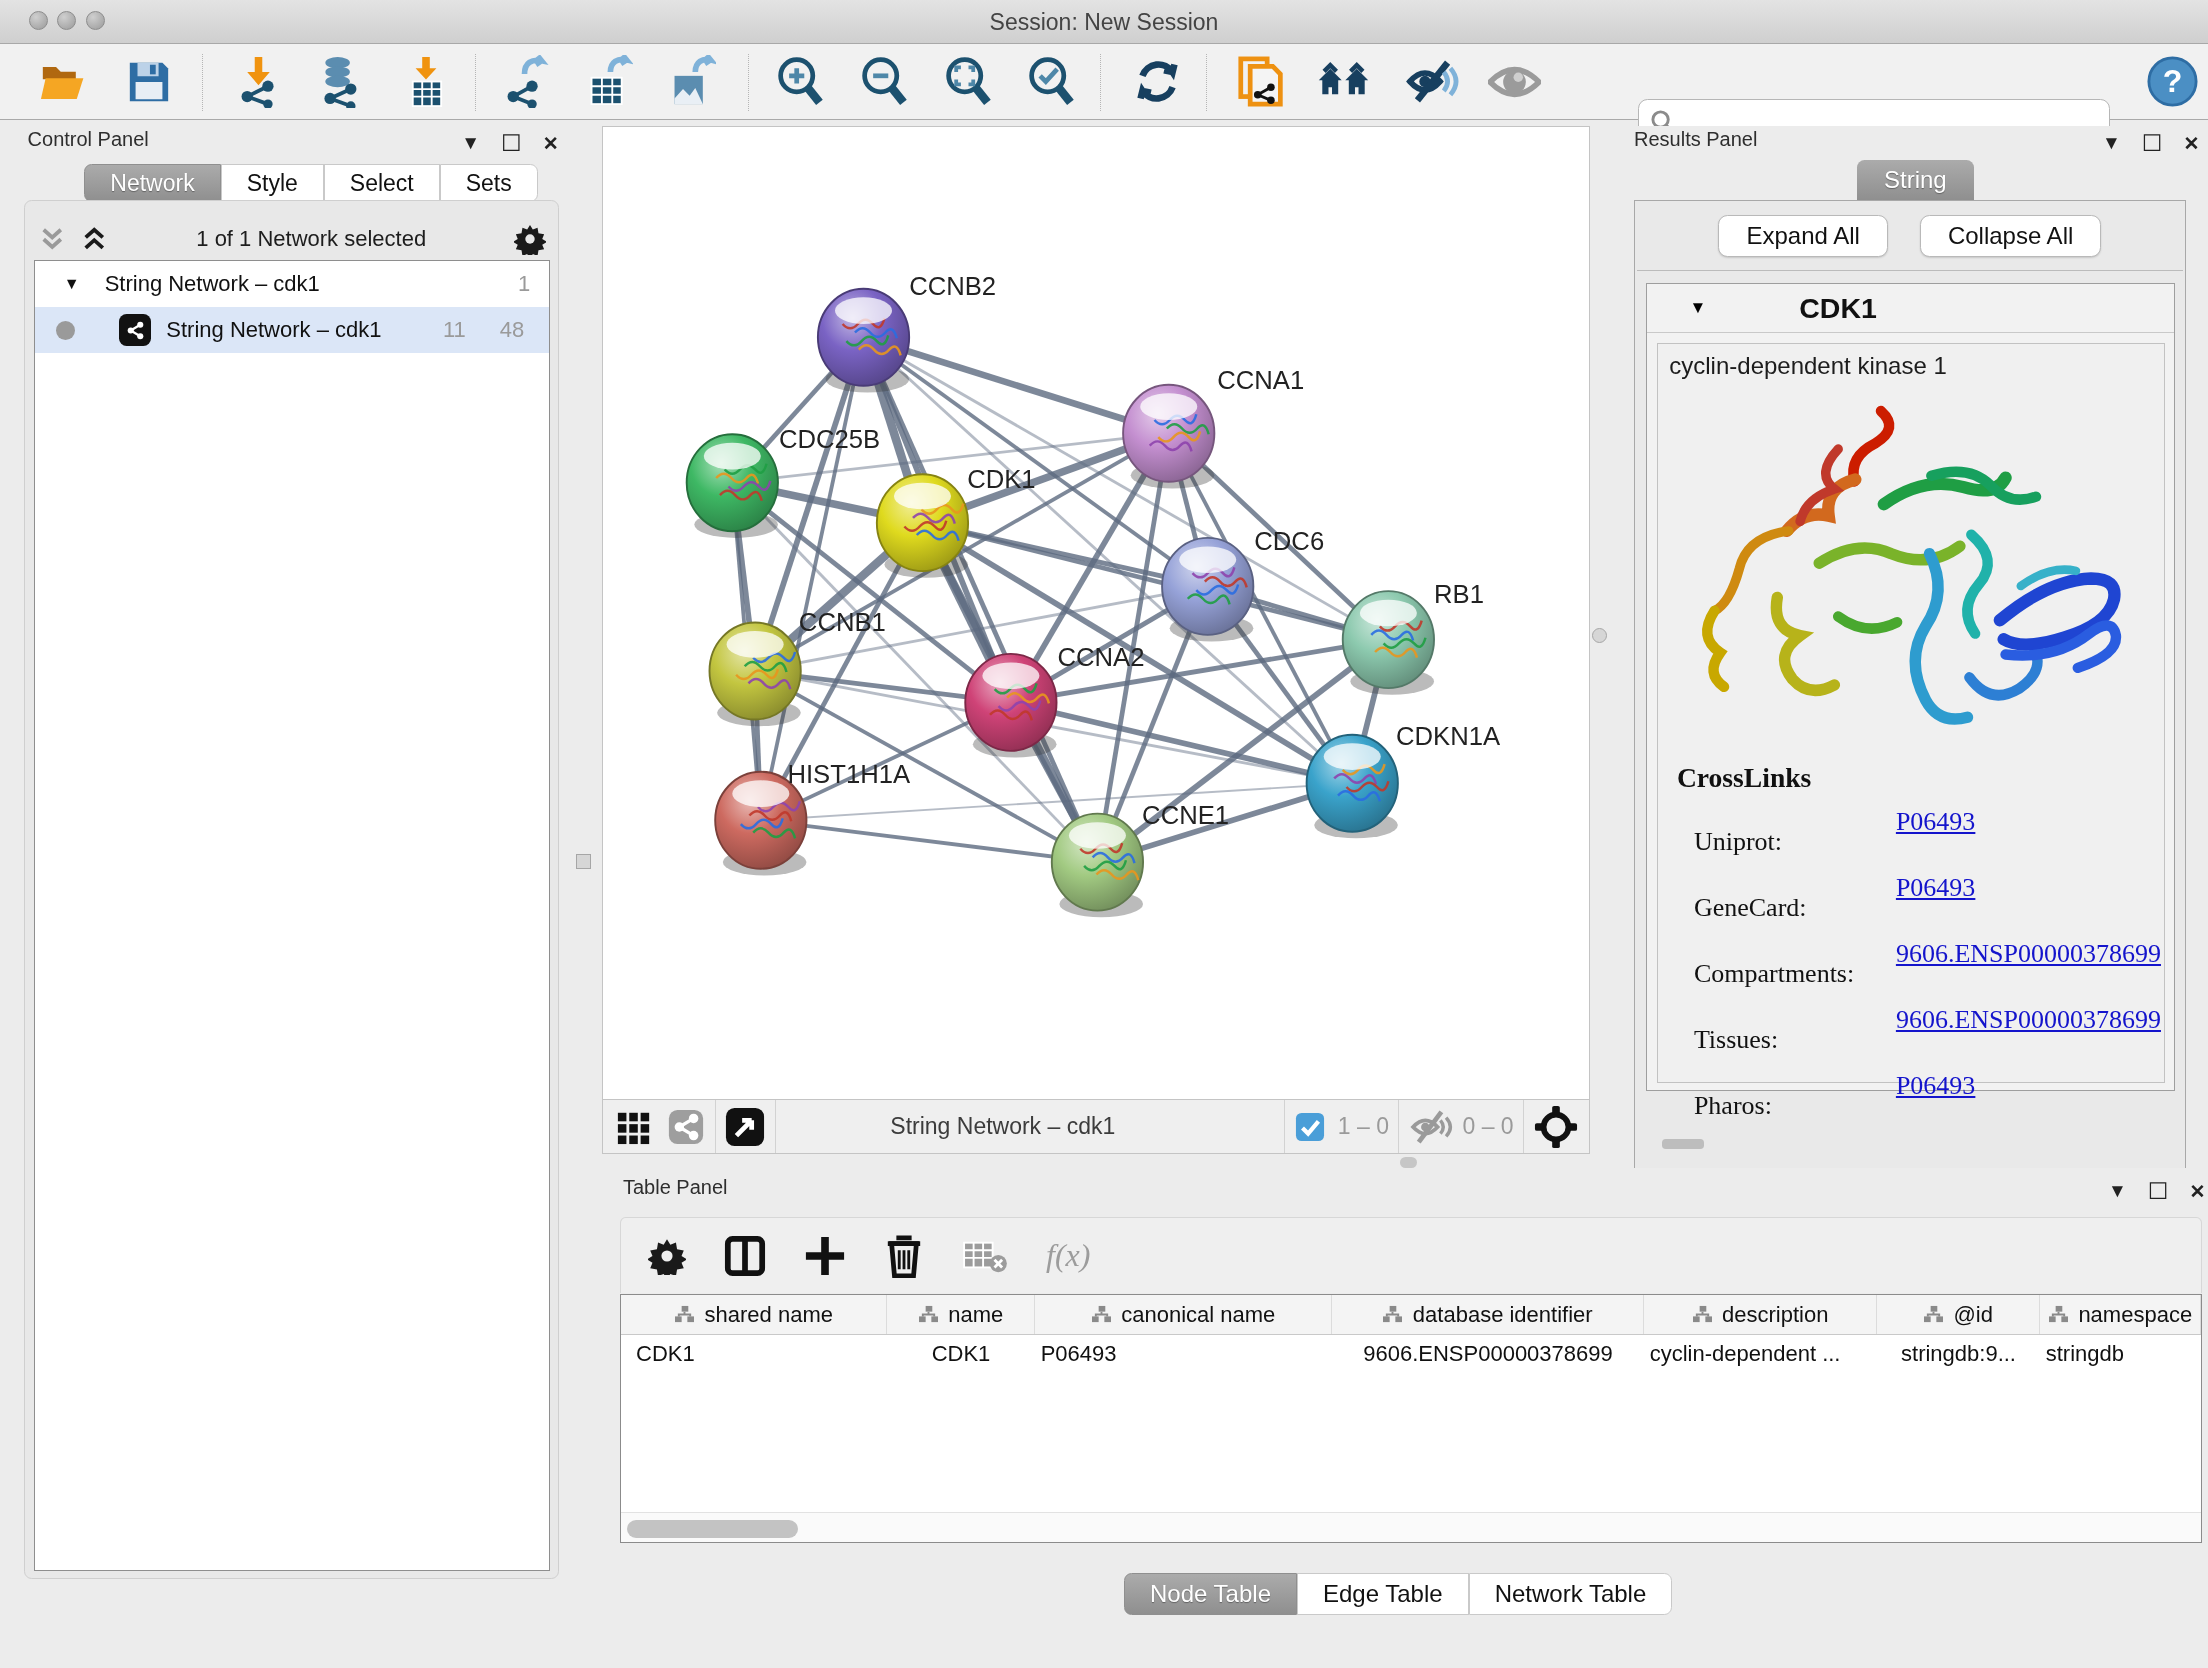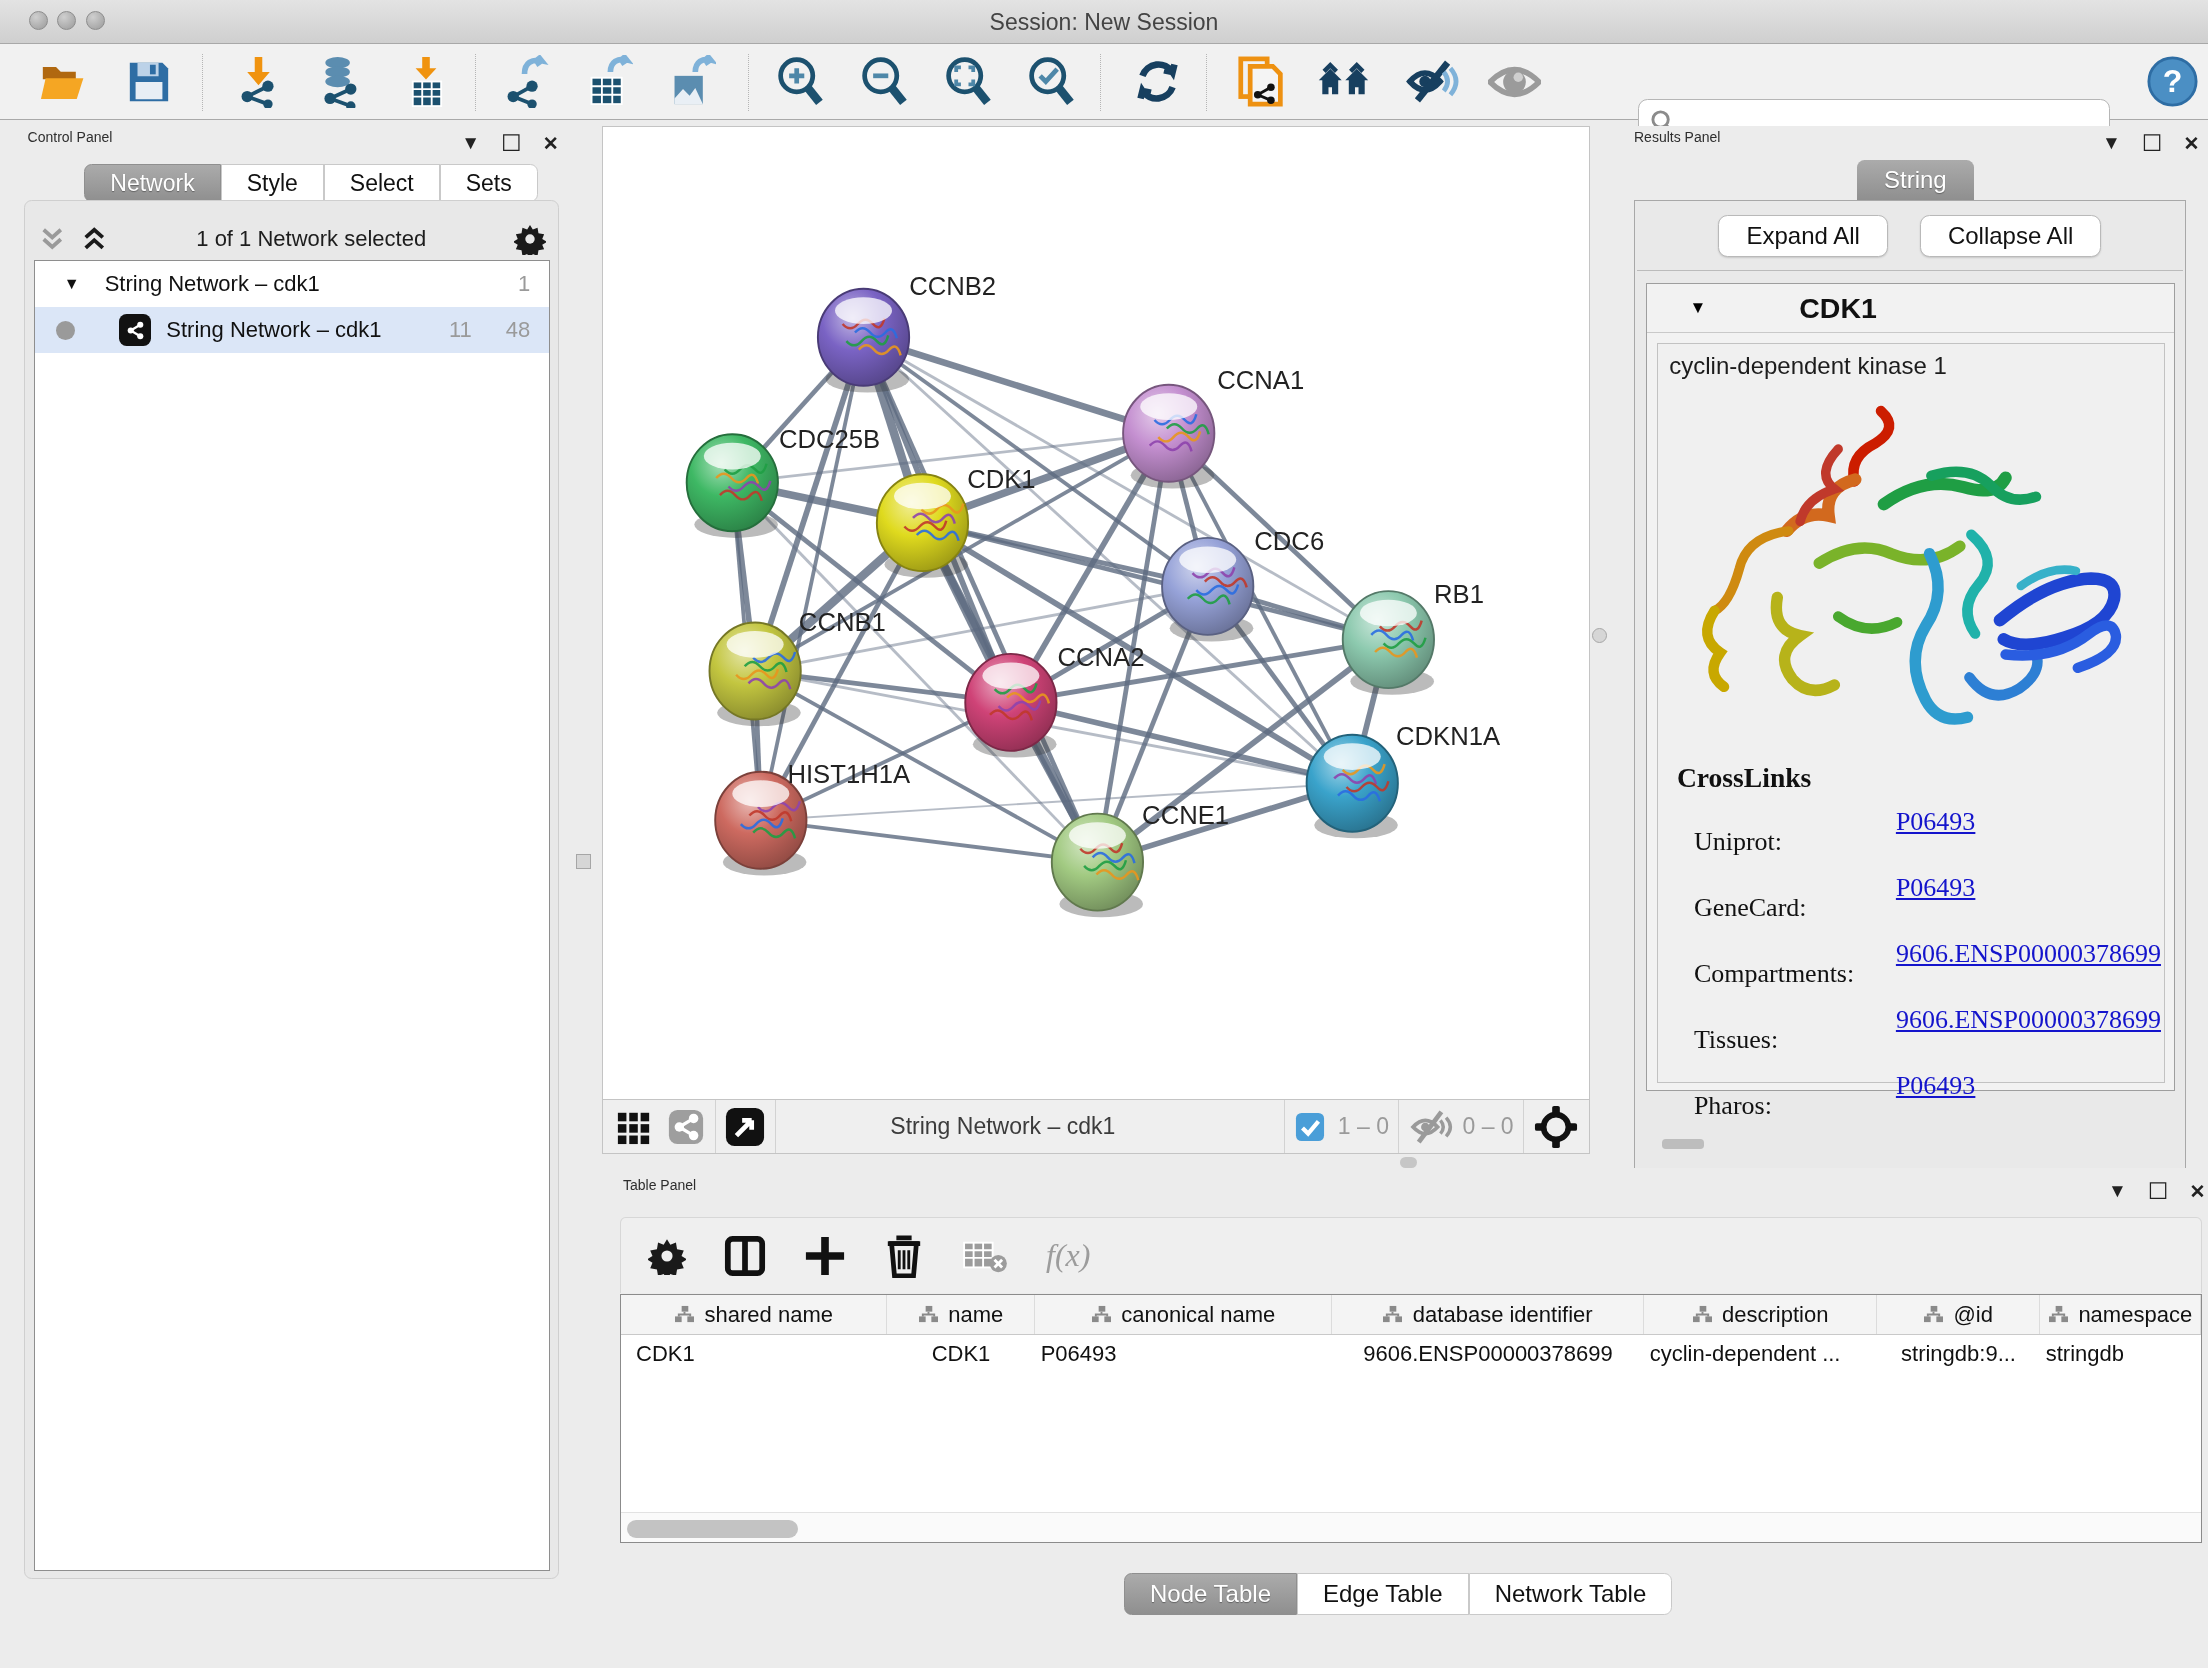--- a/index.html
+++ b/index.html
@@ -16,21 +16,21 @@
   #win-title { width:100%; text-align:center; top:8.6px; font-size:23px; color:#444; }
 
   
   #toolbar { left:0; top:44px; width:2208px; height:76px; background:#f1f1f1; border-bottom:1px solid #a9a9a9; }
   .tbtn { top:11.4px; width:53px; height:53px; display:flex; align-items:center; justify-content:center; }
   .tsep { top:9.5px; width:0; height:57px; border-left:1.9px dotted #b5b5b5; }
   #search-box { left:1638px; top:55px; width:472px; height:44px; background:#fff; border:1px solid #b6b6b6; border-radius:9.5px; display:flex; align-items:center; padding-left:11.4px; }
   #search-input { border:none; outline:none; font-size:21px; width:418px; background:transparent; color:#333; }
 
   
-  .panel-title { font-size:14px; color:#2e2e2e; }
+  .panel-title { font-size:20px; color:#2e2e2e; }
   .panel-ctrls { display:flex; gap:21px; align-items:center; color:#222; }
   .pc-glyph { font-size:19px; color:#222; }
   .tabbar-tab { height:38px; display:inline-flex; align-items:center; justify-content:center; padding:8px 25px;
     background:#fff; border:1px solid #c9c9c9; font-size:23px; color:#111; }
   .tabbar-tab.active { background:linear-gradient(#ababab,#8f8f8f); color:#fff; text-shadow:0 1px 1px rgba(0,0,0,.35); border-color:#8f8f8f; }
 
   
   #control-panel { left:14.3px; top:126px; width:554px; height:1453px; background:#ececec; }
   #cp-tabs { left:70px; top:38px; }
   #cp-tabs .tabbar-tab:first-child { border-radius:7.6px 0 0 7.6px; }
@@ -319,21 +319,21 @@
                 <g fill="#fff">
                   <circle cx="6" cy="11" r="3.2"></circle>
                   <circle cx="16" cy="5" r="3.2"></circle>
                   <circle cx="16" cy="17" r="3.2"></circle>
                   <path d="M6 11 16 5 M6 11 16 17" stroke="#fff" stroke-width="2.4"></path>
                 </g>
               </svg>
           </span>
           <span style="margin-left:15px; flex:1">String Network – cdk1</span>
           <span class="tree-count" style="margin-right:34px">11</span>
-          <span class="tree-count" style="margin-right:19px">48</span>
+          <span class="tree-count" style="margin-right:25px">48</span>
         </div>
       </div>
     </div>
   </div>
 
   <div class="split-handle abs" style="left:576px; top:854px; width:15px; height:15px;"></div>
   <div class="split-handle abs" style="left:1592px; top:628px; width:15px; height:15px; border-radius:50%;"></div>
   <div class="abs" style="left:1400px; top:1157px; width:17px; height:11.4px; border-radius:5.7px; background:#c6c6c6;"></div>
 
   <div id="network-wrap" class="abs">

